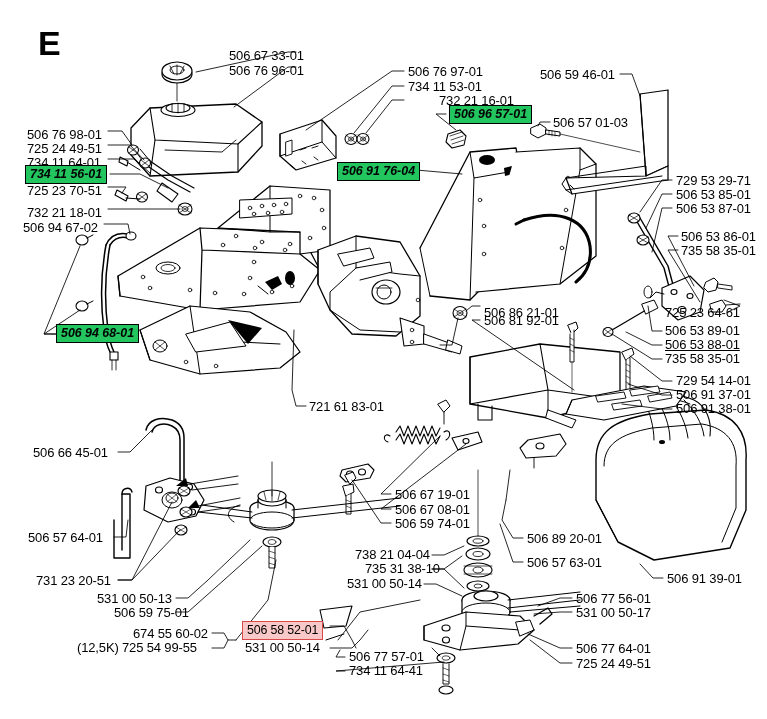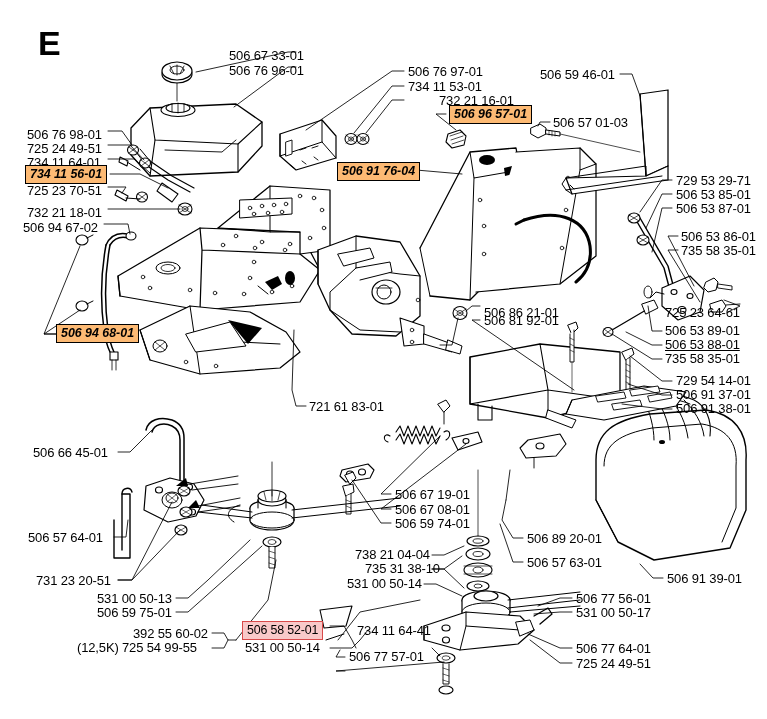--- a/index.html
+++ b/index.html
@@ -1,21 +1,21 @@
 <!DOCTYPE html>
 <html><head>
 <meta charset="utf-8">
 <style>
   html,body{margin:0;padding:0;background:#ffffff;}
   body{width:767px;height:719px;overflow:hidden;font-family:"Liberation Sans",sans-serif;color:#000;}
   #sheet{position:relative;width:767px;height:719px;background:#fff;}
   #art{position:absolute;left:0;top:0;width:767px;height:719px;}
   .lbl{position:absolute;font-family:"Liberation Sans",sans-serif;font-size:13px;line-height:13px;color:#000;white-space:nowrap;letter-spacing:-0.15px;}
   .sect{position:absolute;font-size:34px;font-weight:bold;font-family:"Liberation Sans",sans-serif;letter-spacing:0px;}
-  .boxed{position:absolute;white-space:nowrap;font-family:"Liberation Sans",sans-serif;font-size:12.4px;font-weight:bold;font-style:italic;border:1.4px solid #000;padding:1px 4px 2px 4px;background:#fdba74;letter-spacing:0px;}
+  .boxed{position:absolute;white-space:nowrap;font-family:"Liberation Sans",sans-serif;font-size:12.4px;font-weight:bold;font-style:italic;border:1.4px solid #000;padding:1px 4px 2px 4px;background:#22c55e;letter-spacing:0px;}
   .hl{position:absolute;white-space:nowrap;font-family:"Liberation Sans",sans-serif;font-size:12.4px;border:1.4px solid #d84a4a;padding:1px 4px 2px 4px;background:#f9c9c9;letter-spacing:-0.15px;}
 </style>
 </head>
 <body>
 
 <div id="sheet">
 
   <svg id="art" viewBox="0 0 767 719" xmlns="http://www.w3.org/2000/svg">
     <g fill="none" stroke="#000" stroke-width="1.1" stroke-linecap="round" stroke-linejoin="round">
 
@@ -541,31 +541,31 @@
   <div class="lbl" style="left:309px;top:400px;">721 61 83-01</div>
 
   <div class="lbl" style="left:395px;top:488px;">506 67 19-01</div>
   <div class="lbl" style="left:395px;top:503px;">506 67 08-01</div>
   <div class="lbl" style="left:395px;top:517px;">506 59 74-01</div>
 
   <div class="lbl" style="left:33px;top:446px;">506 66 45-01</div>
   <div class="lbl" style="left:28px;top:531px;">506 57 64-01</div>
   <div class="lbl" style="left:36px;top:574px;">731 23 20-51</div>
   <div class="lbl" style="left:97px;top:592px;">531 00 50-13</div>
-  <div class="lbl" style="left:97px;top:606px;">506 59 75-01</div>
-  <div class="lbl" style="left:133px;top:627px;">392 55 60-02</div>
+  <div class="lbl" style="left:114px;top:606px;">506 59 75-01</div>
+  <div class="lbl" style="left:133px;top:627px;">674 55 60-02</div>
   <div class="lbl" style="left:77px;top:641px;">(12,5K) 725 54 99-55</div>
 
   <div class="lbl" style="left:355px;top:548px;">738 21 04-04</div>
   <div class="lbl" style="left:355px;top:562px;margin-left:10px;">735 31 38-10</div>
   <div class="lbl" style="left:347px;top:577px;">531 00 50-14</div>
 
   <div class="lbl" style="left:245px;top:641px;">531 00 50-14</div>
   <div class="lbl" style="left:349px;top:650px;">506 77 57-01</div>
-  <div class="lbl" style="left:349px;top:624px;margin-left:8px;">734 11 64-41</div>
+  <div class="lbl" style="left:349px;top:664px;">734 11 64-41</div>
 
   <div class="lbl" style="left:527px;top:532px;">506 89 20-01</div>
   <div class="lbl" style="left:527px;top:556px;">506 57 63-01</div>
   <div class="lbl" style="left:667px;top:572px;">506 91 39-01</div>
   <div class="lbl" style="left:576px;top:592px;">506 77 56-01</div>
   <div class="lbl" style="left:576px;top:606px;">531 00 50-17</div>
   <div class="lbl" style="left:576px;top:642px;">506 77 64-01</div>
   <div class="lbl" style="left:576px;top:657px;">725 24 49-51</div>
 
   <div class="boxed" style="left:25px;top:165px;">734 11 56-01</div>

